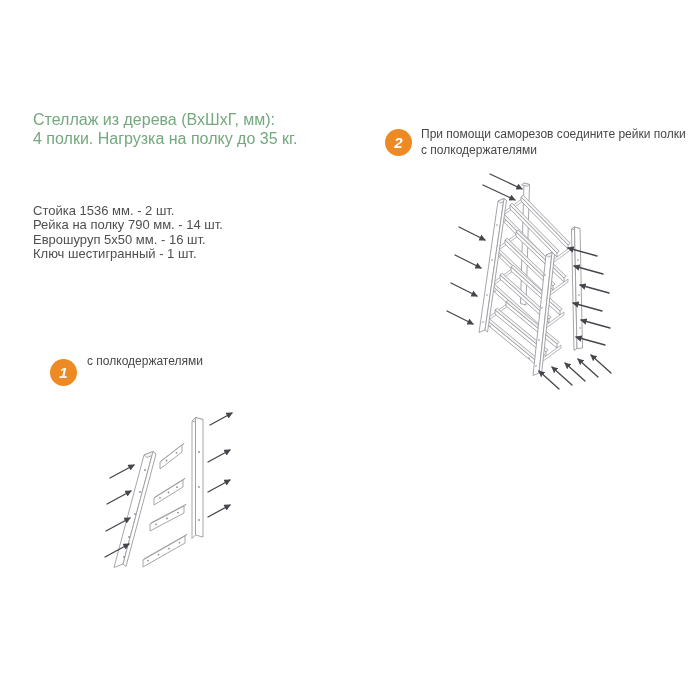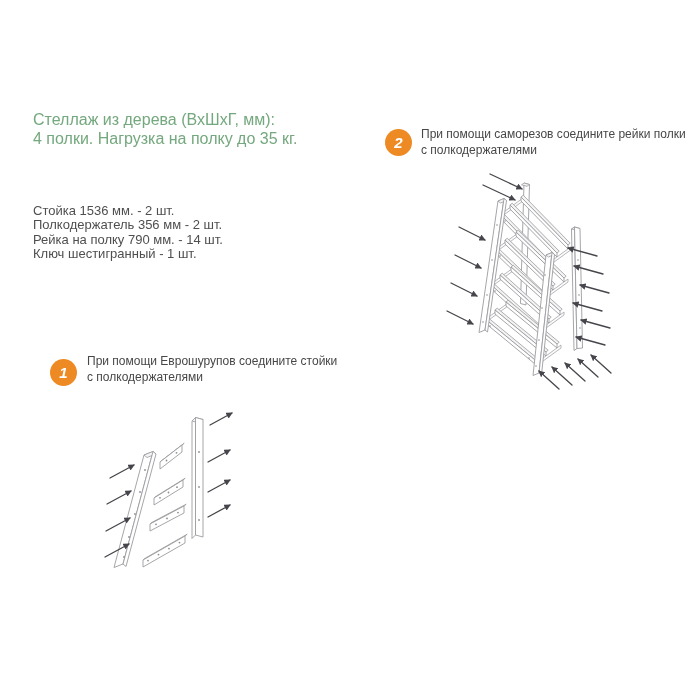--- a/index.html
+++ b/index.html
@@ -37,30 +37,29 @@
 </head>
 <body>
 
 <div class="abs title">
   <div class="line">Стеллаж из дерева (ВхШхГ, мм):</div>
   <div class="line">4 полки. Нагрузка на полку до 35 кг.</div>
 </div>
 
 <div class="abs parts">
   <div class="part">Стойка 1536 мм. - 2 шт.</div>
-  <div class="part">Полкодержатель 356 мм - 2 шт.</div>
   <div class="part">Рейка на полку 790 мм. - 14 шт.</div>
+  <div class="part">Еврошуруп 5х50 мм. - 16 шт.</div>
   <div class="part">Ключ шестигранный - 1 шт.</div>
 </div>
 
 <div class="abs badge badge1">
   <span>1</span>
 </div>
 <div class="abs caption caption1">
-  <div>При помощи Еврошурупов соедините стойки</div>
   <div>с полкодержателями</div>
 </div>
 
 <svg class="abs illus1" width="142" height="168" viewBox="0 0 142 168" xmlns="http://www.w3.org/2000/svg">
   <defs>
     <marker id="tip1" viewBox="0 0 6 6" refX="5.2" refY="3" markerWidth="5" markerHeight="5" orient="auto">
       <path d="M0,0 L6,3 L0,6 Z" fill="#45454b"></path>
     </marker>
   </defs>
   <g>

